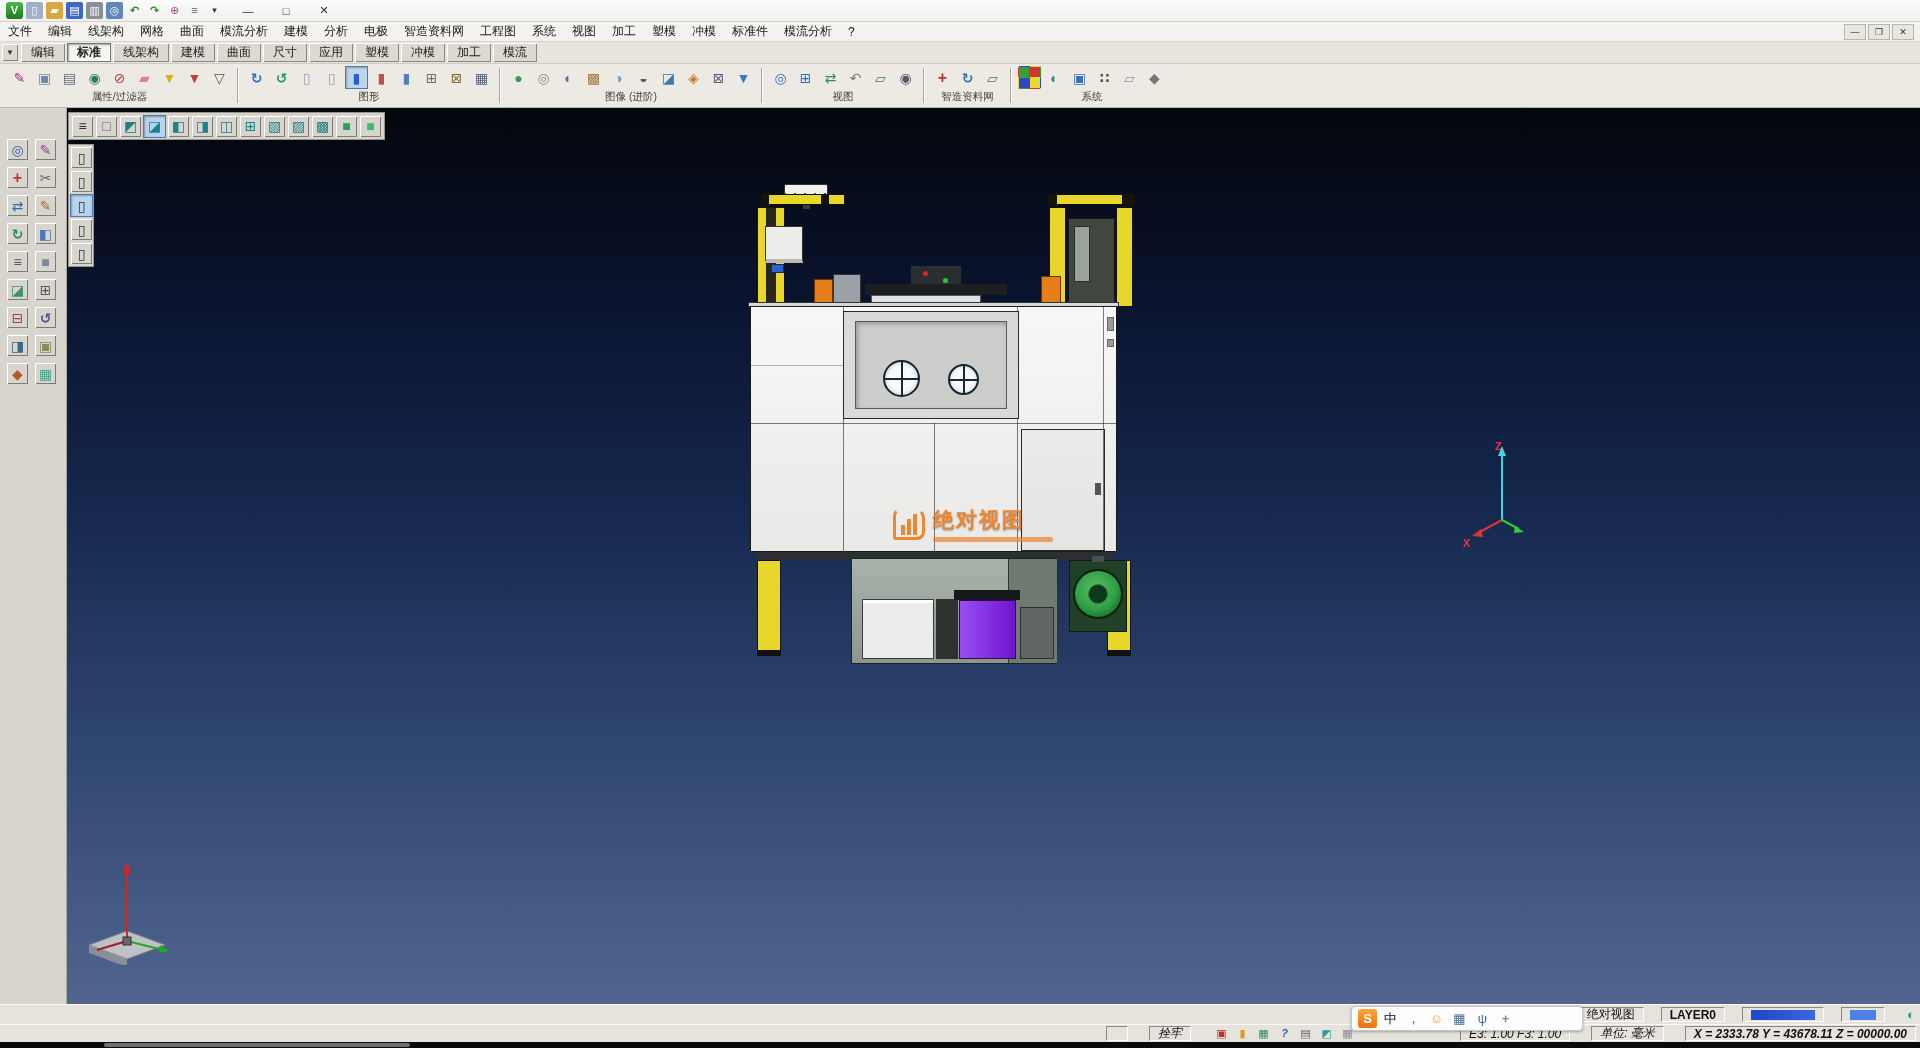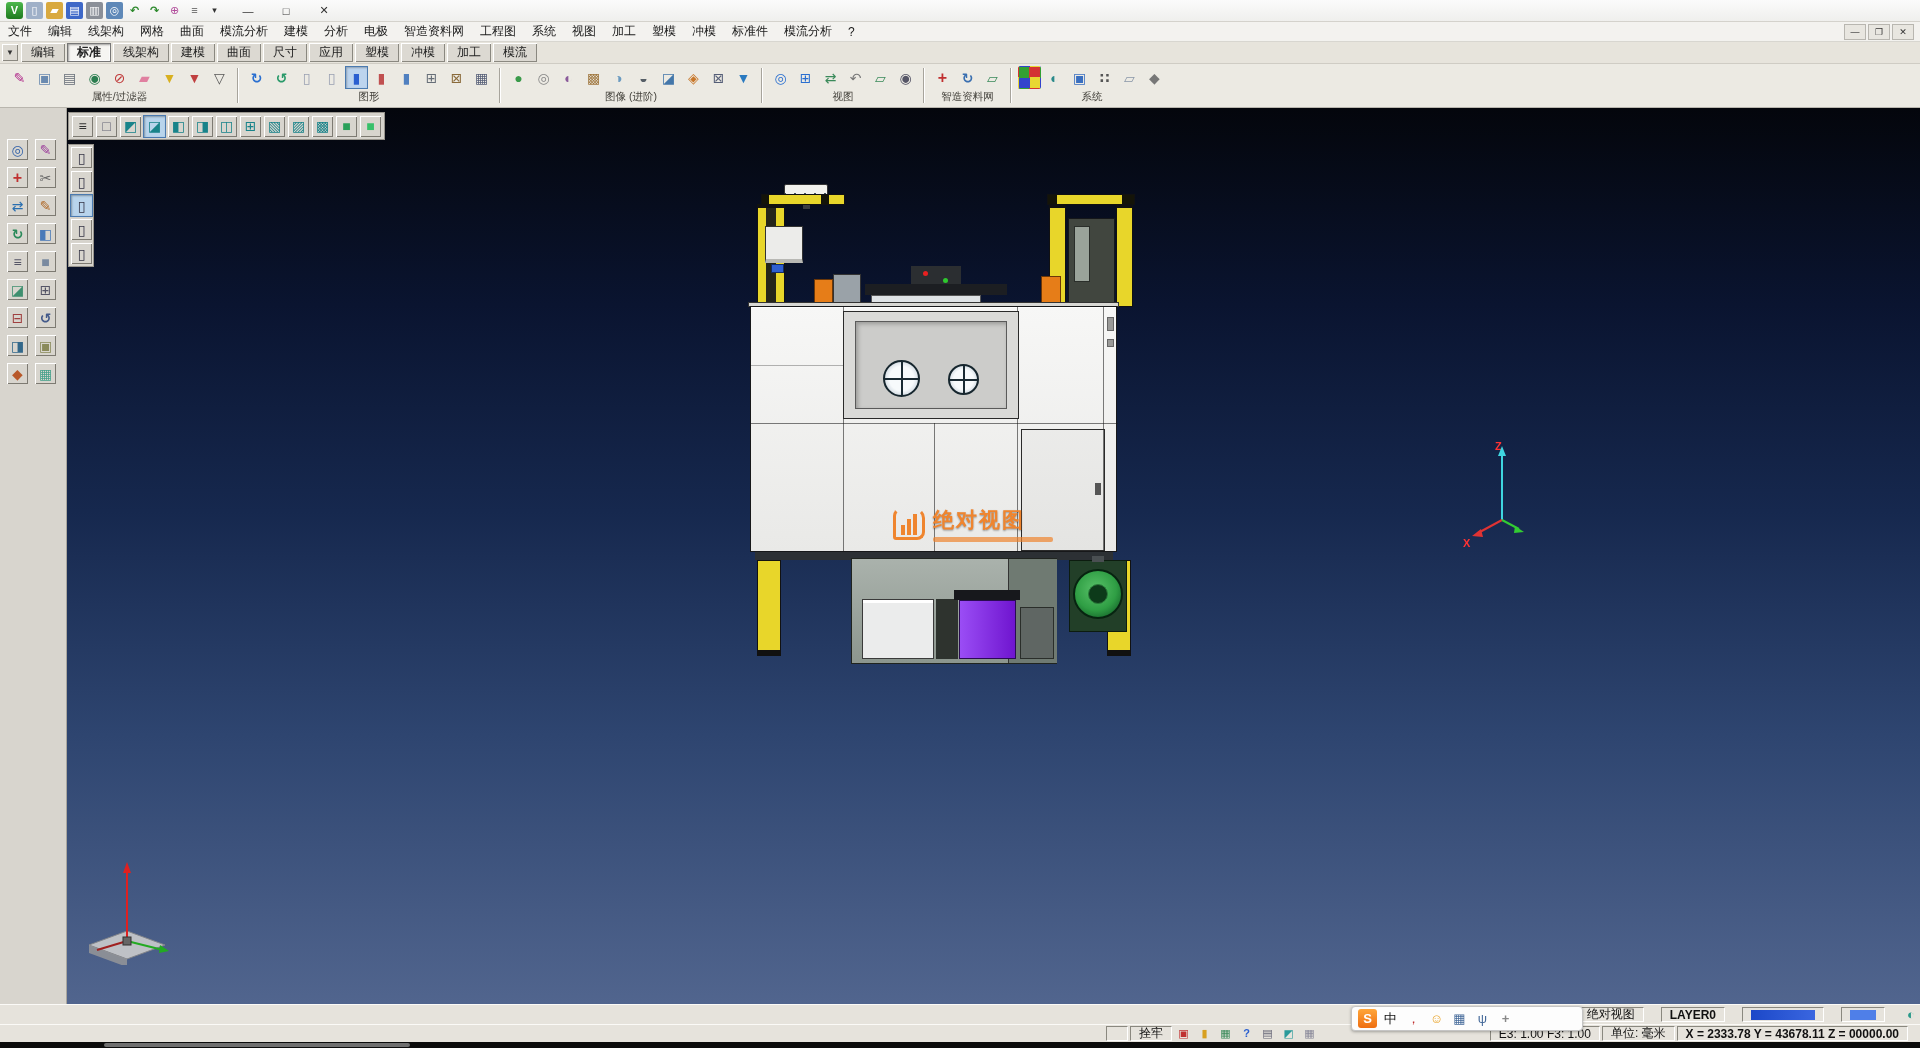--- a/index.html
+++ b/index.html
@@ -85,21 +85,21 @@
     border-radius:8px 10px 8px 3px; display:flex; align-items:flex-end; justify-content:center; gap:2px; padding:2px 3px; }
   .wm-logo i { width:4px; background:#f08229; display:block; }
   .wm-logo i:nth-child(1){ height:10px; } .wm-logo i:nth-child(2){ height:16px; } .wm-logo i:nth-child(3){ height:21px; }
   .wm-title { font-size:21px; font-weight:bold; color:#f08229; letter-spacing:2px; text-shadow:0 1px 2px rgba(0,0,0,.4); }
   .wm-sub { height:5px; width:120px; background:#f08229; opacity:.7; border-radius:2px; margin-top:3px; }
 
   
   .sbar { position:absolute; left:0; width:1920px; background:#e6e3dc; display:flex; align-items:center;
     border-top:1px solid #fbfaf7; font-size:12px; }
   .s1 { top:1004px; height:20px; justify-content:flex-end; padding-right:0; gap:17px; }
-  .s2 { top:1024px; height:18px; gap:2px; padding-right:12px; }
+  .s2 { top:1024px; height:18px; gap:21px; padding-right:4px;font-style:italic; }
   .cell { height:15px; display:flex; align-items:center; padding:0 8px; background:#e6e3dc;
     border:1px solid; border-color:#8a887f #ffffff #ffffff #8a887f; white-space:nowrap; }
   .cell.bold { font-weight:bold; }
   .bar { height:10px; }
   .gbtn { width:18px; height:16px; display:flex; align-items:center; justify-content:center; color:#2a9a8a; font-size:13px; }
   .sicons { display:flex; gap:2px; }
   .spacer { flex:1; }
   .coords { font-weight:bold; }
 
   

